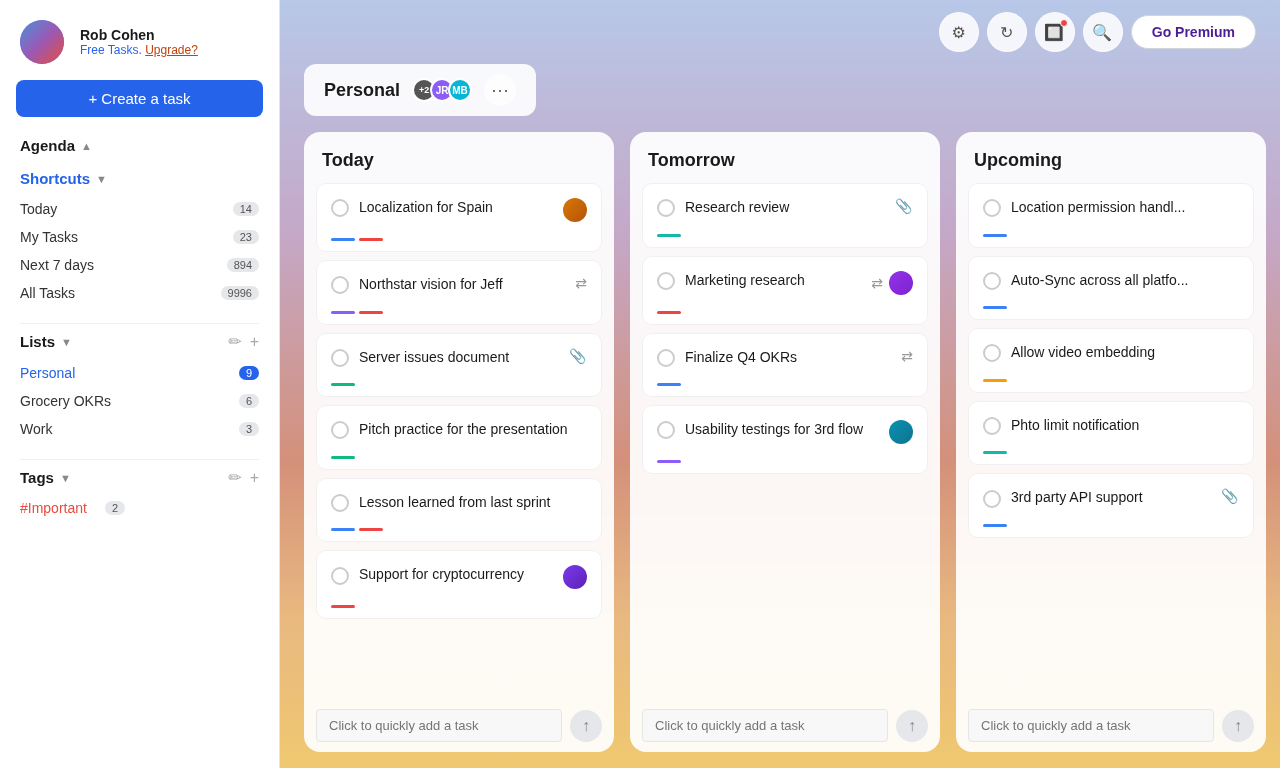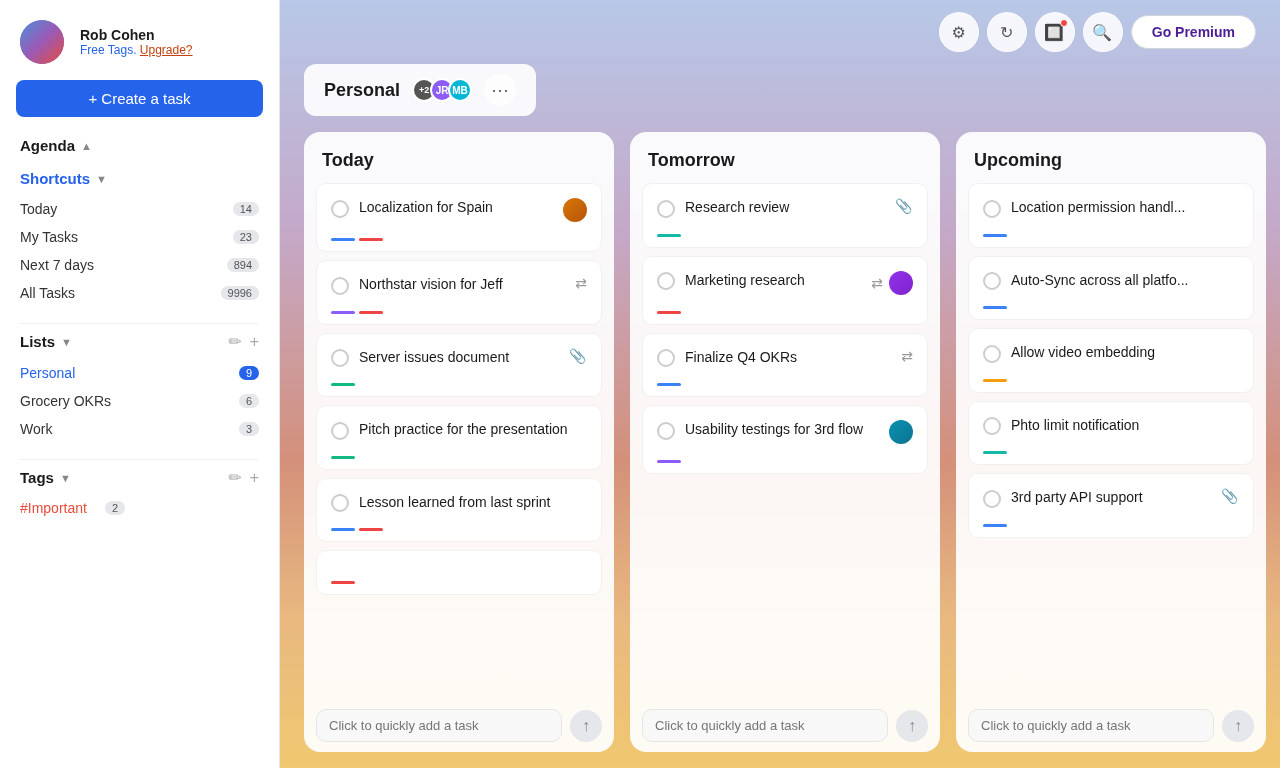--- a/index.html
+++ b/index.html
@@ -277,21 +277,21 @@
       cursor: pointer;
       position: relative;
     }
     .task-card-top {
       display: flex;
       align-items: flex-start;
       justify-content: space-between;
     }
     .task-left {
       display: flex;
-      align-items: flex-end;
+      align-items: center;
       gap: 10px;
       flex: 1;
     }
     .task-checkbox {
       width: 18px;
       height: 18px;
       border-radius: 50%;
       border: 2px solid #ccc;
       flex-shrink: 0;
       margin-top: 1px;
@@ -339,21 +339,21 @@
     .column-footer {
       padding: 10px 12px;
       display: flex;
       align-items: center;
       gap: 8px;
     }
     .quick-add-input {
       flex: 1;
       background: #f8f8f8;
       border: 1px solid #e5e5e5;
-      border-radius: 10px;
+      border-radius: 4px;
       padding: 8px 12px;
       font-size: 13px;
       color: #aaa;
       outline: none;
     }
     .send-btn {
       width: 32px;
       height: 32px;
       background: #e5e7eb;
       border-radius: 50%;
@@ -381,21 +381,21 @@
 <body>
 
 <div id="sidebar">
   <div class="sidebar-header">
     <div class="avatar">
       <div class="avatar-img"></div>
     </div>
     <div class="user-info">
       <span class="user-name">Rob Cohen</span>
       <span class="user-plan">
-        <span>Free Tags.</span>
+        <span>Free Tasks.</span>
         <span style="color:#c2410c;cursor:pointer;text-decoration:underline;">Upgrade?</span>
       </span>
     </div>
   </div>
 
   <button class="create-task-btn">+ Create a task</button>
 
   <div class="sidebar-section">
     <div class="section-header">
       <div class="section-title">
@@ -581,20 +581,29 @@
               <span class="task-name">Lesson learned from last sprint</span>
             </div>
           </div>
           <div class="task-bar-row">
             <div class="task-priority-bar bar-blue"></div>
             <div class="task-priority-bar bar-red"></div>
           </div>
         </div>
 
         <div class="task-card">
+          <div class="task-card-top">
+            <div class="task-left">
+              <div class="task-checkbox"></div>
+              <span class="task-name">Support for cryptocurrency</span>
+            </div>
+            <div class="task-meta">
+              <div style="background:linear-gradient(135deg,#7c3aed,#5b21b6);width:24px;height:24px;border-radius:50%;"></div>
+            </div>
+          </div>
           <div class="task-bar-row">
             <div class="task-priority-bar bar-red"></div>
           </div>
         </div>
 
       </div>
       <div class="column-footer">
         <input class="quick-add-input" type="text" placeholder="Click to quickly add a task" style="">
         <button class="send-btn">↑</button>
       </div>

